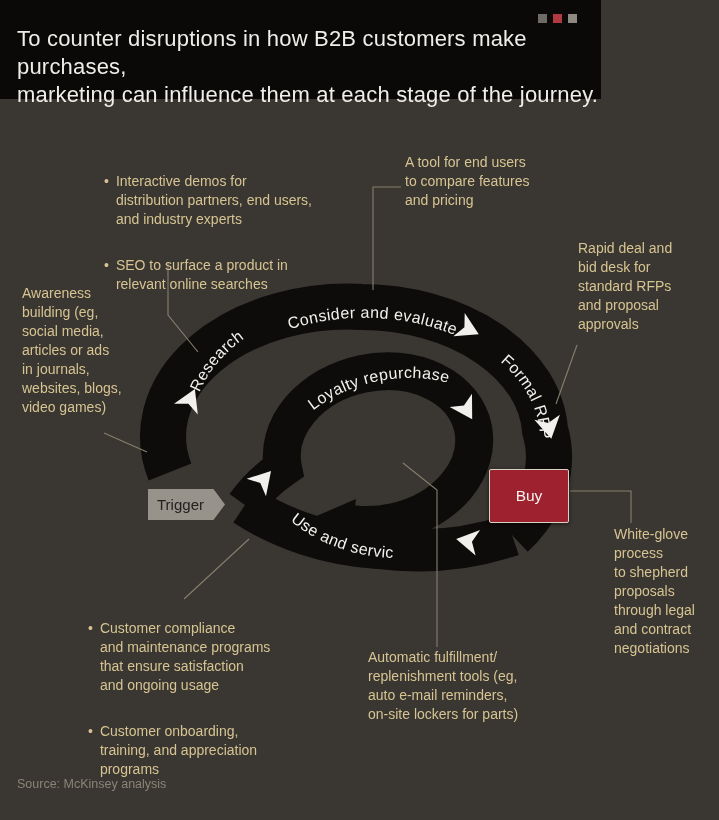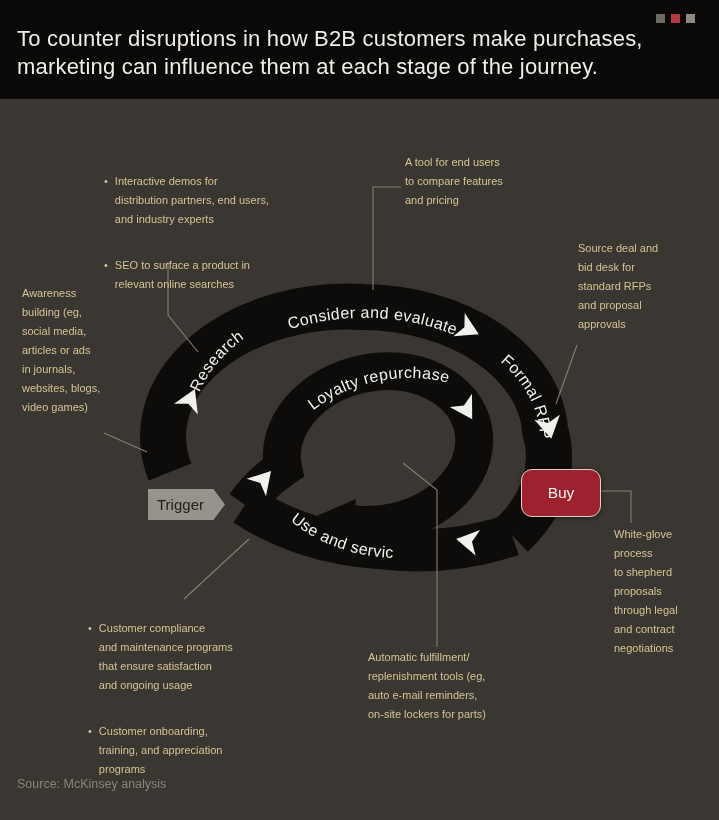--- a/index.html
+++ b/index.html
@@ -1,53 +1,53 @@
 <!DOCTYPE html>
 <html><head>
 <meta charset="utf-8">
 <style>
   html,body{margin:0;padding:0;background:#222;}
   .page{position:relative;width:719px;height:820px;background:#3a3631;overflow:hidden;
         font-family:"Liberation Sans",sans-serif;}
   
-  .header{position:absolute;left:0;top:0;width:719px;height:99px;background:#0a0908;}
+  .header{position:absolute;left:0;top:0;width:601px;height:99px;background:#0a0908;}
   .title{position:absolute;left:17px;top:25px;color:#efede9;font-size:22px;line-height:28px;letter-spacing:.2px;}
   .squares{position:absolute;top:14px;right:24px;display:flex;gap:6px;}
   .sq{width:9px;height:9px;}
   .sq1{background:#6e6a64;}
   .sq2{background:#b13a41;}
   .sq3{background:#8d8880;}
   
   .diagram{position:absolute;left:0;top:0;width:719px;height:820px;pointer-events:none;}
   .band{fill:none;stroke:#0d0c0a;stroke-linecap:butt;}
   .w46{stroke-width:46;}
   .w42{stroke-width:42;}
   .w38{stroke-width:38;}
   .bandfill{fill:#0d0c0a;stroke:none;}
   .chev{fill:#f2f0ec;}
   .stage{fill:#f3f1ed;font-size:16px;letter-spacing:.4px;font-family:"Liberation Sans",sans-serif;}
   .connectors path{fill:none;stroke:#877f6d;stroke-width:1.1;}
   
-  .note{position:absolute;color:#d6c492;font-size:11px;line-height:19px;white-space:pre-line;}
+  .note{position:absolute;color:#d6c492;font-size:14px;line-height:19px;white-space:pre-line;}
   #note-top-left{left:104px;top:153px;width:256px;}
   #note-top-middle{left:405px;top:153px;width:175px;}
   #note-right{left:578px;top:239px;width:132px;}
   #note-left{left:22px;top:284px;width:132px;}
   #note-bottom-right{left:578px;top:525px;width:124px;margin-left:36px;}
   #note-bottom-middle{left:368px;top:648px;width:215px;}
   #note-bottom-left{left:88px;top:600px;width:262px;}
   .bullet-item{display:flex;}
   .bullet-item + .bullet-item{margin-top:8px;}
   .bullet-item::before{content:"\2022";margin-right:7px;flex:0 0 auto;}
   
   .node{position:absolute;display:flex;align-items:center;justify-content:center;
         color:#f6f3ee;font-size:15.5px;background:#9e2130;border:1px solid #d9d2c4;
         box-shadow:0 1px 4px rgba(0,0,0,.5);box-sizing:border-box;}
   #identify{left:148px;top:431px;width:80px;height:44px;border-radius:11px;}
-  #buy{left:489px;top:469px;width:80px;height:48px;border-radius:11px;margin-left:32px;}
+  #buy{left:489px;top:469px;width:80px;height:54px;border-radius:2px;}
   #trigger{position:absolute;left:148px;top:489px;width:77px;height:31px;background:#97928a;
            color:#24221f;font-size:15px;display:flex;align-items:center;justify-content:center;
            padding-right:12px;box-sizing:border-box;
            clip-path:polygon(0 0,85% 0,100% 50%,85% 100%,0 100%);}
   
   .source{position:absolute;left:17px;top:777px;font-size:12.5px;color:#8a8478;}
 </style>
 </head>
 <body>
 
@@ -128,21 +128,21 @@
     <div class="bullet-item">
       <span>SEO to surface a product in
 relevant online searches</span>
     </div>
   </div>
 
   <div class="note" id="note-top-middle">A tool for end users
 to compare features
 and pricing</div>
 
-  <div class="note" id="note-right">Source deal and
+  <div class="note" id="note-right">Rapid deal and
 bid desk for
 standard RFPs
 and proposal
 approvals</div>
 
   <div class="note" id="note-left">Awareness
 building (eg,
 social media,
 articles or ads
 in journals,

